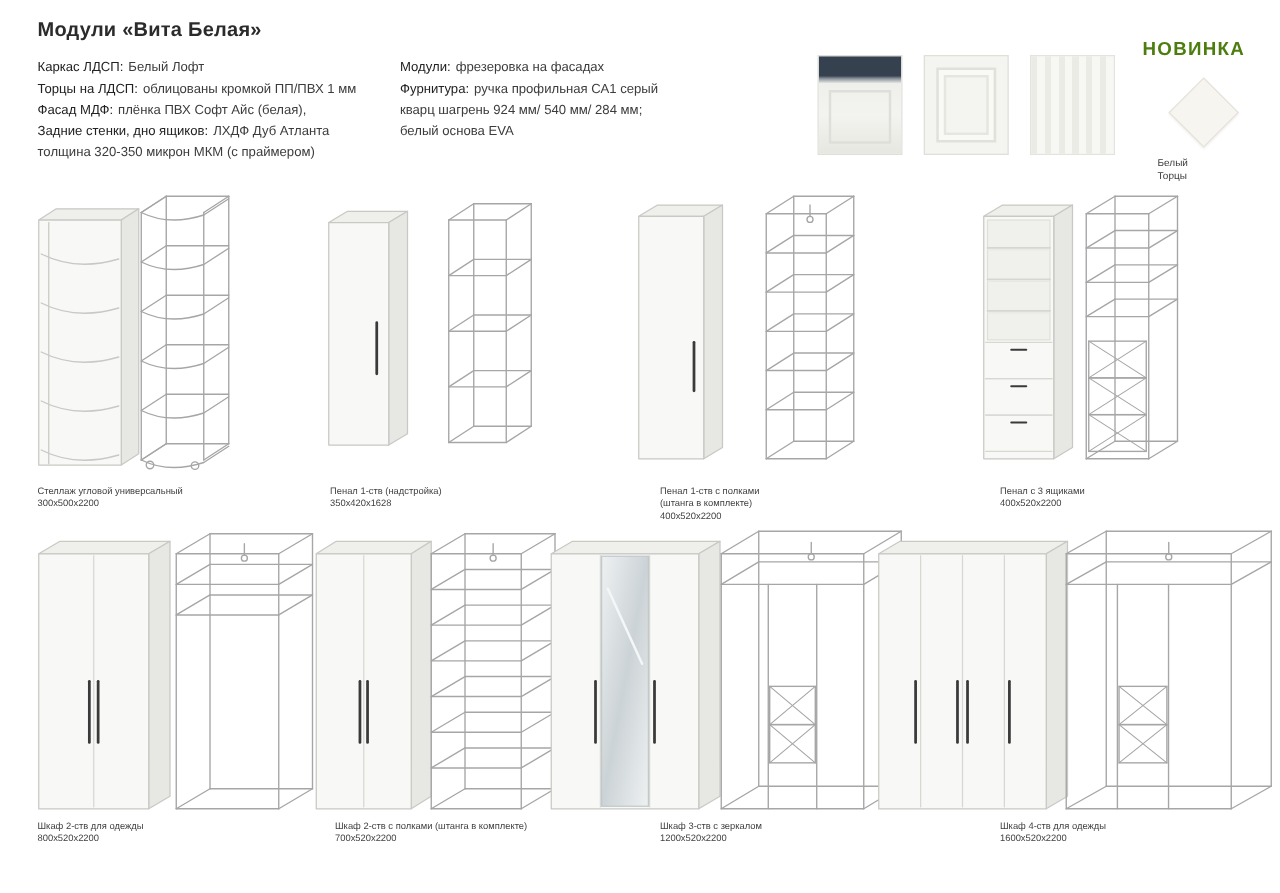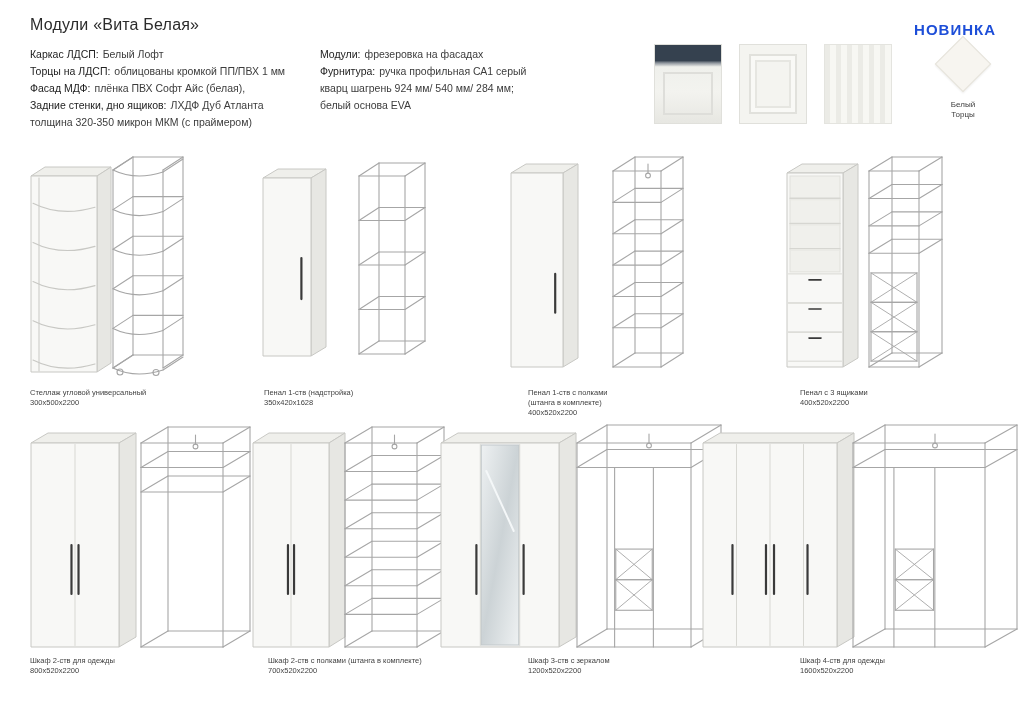--- a/index.html
+++ b/index.html
@@ -1,33 +1,33 @@
 <!DOCTYPE html>
 <html><head>
 <meta charset="utf-8">
 <style>
   *{margin:0;padding:0;box-sizing:border-box}
   body{background:#ffffff;font-family:"Liberation Sans",sans-serif}
   .page{position:relative;width:1024px;height:714px;background:#fff;overflow:hidden;color:#333}
-  .title{position:absolute;left:30px;top:16px;font-size:16px;font-weight:400;color:#2b2b2b;letter-spacing:.2px}
-  .badge{position:absolute;right:28px;top:21px;font-size:15px;font-weight:700;color:#1d4ed8;letter-spacing:1px}
+  .title{position:absolute;left:30px;top:16px;font-size:16px;font-weight:700;color:#2b2b2b;letter-spacing:.2px}
+  .badge{position:absolute;right:28px;top:31px;font-size:15px;font-weight:700;color:#4d7c0f;letter-spacing:1px}
   .specs{position:absolute;top:46px;font-size:10.5px;line-height:17px;color:#3c3c3c}
   .specs .line{white-space:nowrap}
   .specs .b{font-weight:400;color:#222;margin-right:4px}
   .specs .b:empty{margin-right:0}
   .specs-left{left:30px}
   .specs-mid{left:320px}
   .samples{position:absolute;left:654px;top:44px;display:flex;gap:17px}
   .sample{width:68px;height:80px;border:1px solid #e0e0db;position:relative}
   .s1{background:linear-gradient(180deg,#35414f 0,#35414f 20%,#8d949c 23%,#eff0ec 28%,#f3f3ef 60%,#e7e7e2 100%)}
   .s1::after{content:"";position:absolute;left:8px;right:8px;top:27px;bottom:8px;border:2px solid #dededa}
   .s2{background:#f4f4f0}
   .s2::after{content:"";position:absolute;left:9px;right:9px;top:9px;bottom:9px;border:2px solid #e1e1dc;box-shadow:inset 0 0 0 4px #f9f9f6, inset 0 0 0 6px #e6e6e1}
   .s3{background:repeating-linear-gradient(90deg,#ebebe6 0 5px,#f7f7f3 5px 11px);border:1px solid #e4e4df}
-  .swatch{position:absolute;left:926px;top:38px;width:74px;text-align:center}
+  .swatch{position:absolute;left:926px;top:64px;width:74px;}
   .diamond{width:40px;height:40px;margin:6px auto 16px;transform:rotate(45deg);background:#f7f5f0;border:1px solid #e6e3db;box-shadow:1px 1px 2px rgba(0,0,0,.06)}
   .swlabel{font-size:8px;line-height:10px;color:#3c3c3c}
   .cap{position:absolute;font-size:7.5px;line-height:10px;color:#3f3f3f}
   .cap div{white-space:nowrap}
   .cap div:empty{display:none}
   svg.illus{position:absolute;overflow:visible}
 </style>
 </head>
 <body>
 

